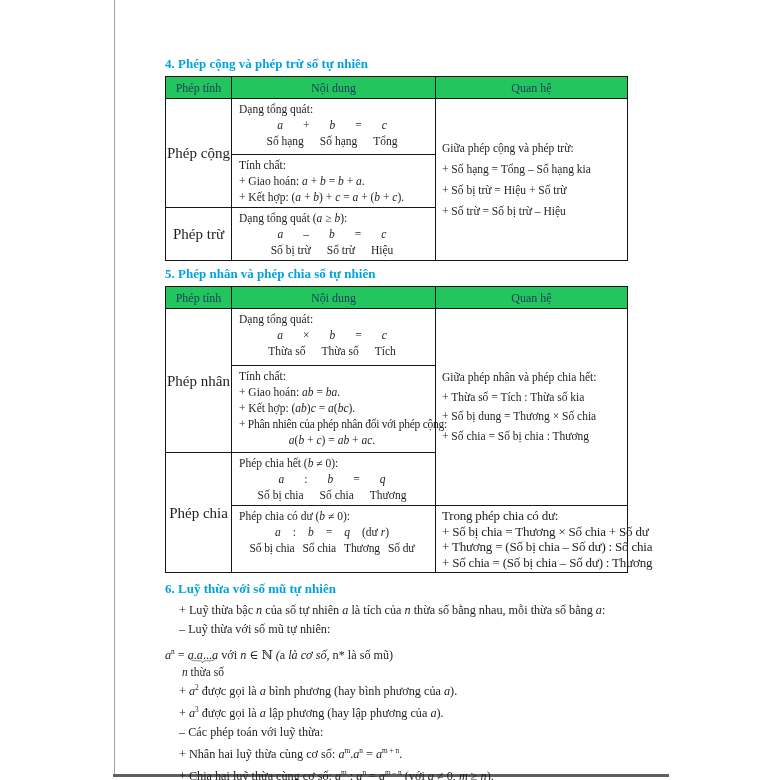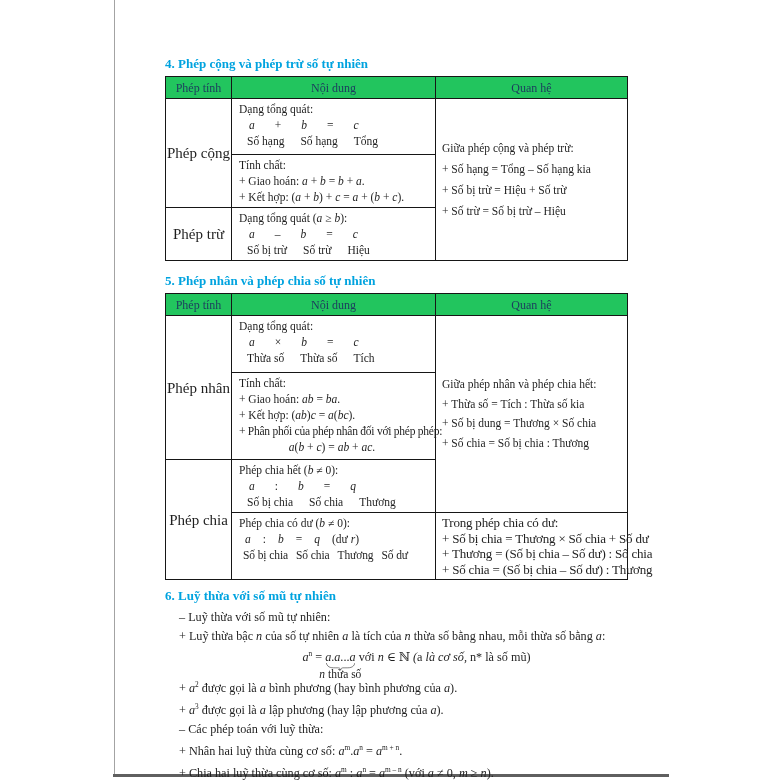--- a/index.html
+++ b/index.html
@@ -4,48 +4,48 @@
 <style>
   html,body{margin:0;padding:0}
   body{width:780px;height:780px;background:#ffffff;color:#1e1e1e;
        font-family:"Liberation Serif","DejaVu Serif","DejaVu Sans",serif}
   .photo{position:relative;width:780px;height:780px;overflow:hidden;background:#fff}
   .edge-left{position:absolute;left:114px;top:0;width:1px;height:775px;background:#a3a3a3}
   .edge-bottom{position:absolute;left:113px;top:774px;width:556px;height:3px;background:#5f5f5f}
   .content{position:absolute;left:165px;top:56px;width:503px}
 
   .sec-title{color:#00a3df;font-weight:700;font-size:13px;line-height:16px;margin-bottom:4px}
-  .mt5{margin-top:12px}.mt8{margin-top:8px}
+  .mt5{margin-top:5px}.mt8{margin-top:8px}
 
   table.optable{border-collapse:collapse;table-layout:fixed;width:462px;font-size:11.5px;line-height:16px}
   .optable th,.optable td{border:1.6px solid #161616}
   .optable th{background:#22c55e;color:#1d3b5e;font-weight:400;font-size:12px;height:19px;text-align:center}
   td.op{text-align:center;vertical-align:middle;font-size:15px}
   td.nd{vertical-align:top;padding:2px 10px 2px 7px}
   td.qh{vertical-align:middle;padding:2px 4px 2px 6px}
   .h51{height:51px}.h47{height:47px}.h48{height:48px}
   .h52{height:52px}.h82{height:82px}.h46{height:46px}.h59{height:59px}
   .cap{line-height:16px}
   .ln{line-height:16px}
   .qh-a .ln{line-height:21px}
   .qh-b .ln{line-height:19.5px}
   .qh-c{padding:2px 2px 2px 5px}
   .qh-c .ln{line-height:15.5px;font-size:13px;letter-spacing:-0.2px;white-space:nowrap}
   .tight{letter-spacing:-0.25px;white-space:nowrap}
   .center{text-align:center}
-  .fterms,.flabels{white-space:nowrap;line-height:16px}
+  .fterms,.flabels{text-align:center;white-space:nowrap;line-height:16px}
   .fterms span{margin:0 10px}
   .flabels span{margin:16px 8px}
   .fterms.rem span{margin:0 6px}
   .flabels.rem span{margin:0 4px;letter-spacing:-0.1px}
   sup{font-size:0.6em}
   i{font-style:italic}
 
   .sec6-line{margin-left:14px;line-height:18px;margin-bottom:1px;font-size:12.2px}
-  .pow-line{text-align:center;line-height:16px;margin-bottom:11px;font-size:12.2px}
+  .pow-line{line-height:26px;margin-bottom:11px;font-size:12.2px}
   .ubrace-wrap{position:relative;display:inline-block}
   .ubrace-svg{position:absolute;left:2%;top:14px;width:96%;height:7px}
   .ubrace-label{position:absolute;top:17px;left:50%;transform:translateX(-50%);white-space:nowrap;font-size:11.5px}
 </style>
 </head>
 <body>
 
 <div class="photo">
   <div class="edge-left"></div>
   <div class="edge-bottom"></div>
@@ -136,21 +136,21 @@
             <div class="ln">+ Thừa số = Tích : Thừa số kia</div>
             <div class="ln">+ Số bị dung = Thương × Số chia</div>
             <div class="ln">+ Số chia = Số bị chia : Thương</div>
           </td>
         </tr>
         <tr>
           <td class="nd h82">
             <div class="cap">Tính chất:</div>
             <div class="ln">+ Giao hoán: <i>ab</i> = <i>ba</i>.</div>
             <div class="ln">+ Kết hợp: (<i>ab</i>)<i>c</i> = <i>a</i>(<i>bc</i>).</div>
-            <div class="ln tight">+ Phân phối của phép nhân đối với phép phép:</div>
+            <div class="ln tight">+ Phân nhiên của phép nhân đối với phép cộng:</div>
             <div class="ln center"><i>a</i>(<i>b</i> + <i>c</i>) = <i>ab</i> + <i>ac</i>.</div>
           </td>
         </tr>
         <tr>
           <td class="op" rowspan="2">Phép chia</td>
           <td class="nd h46">
             <div class="cap">Phép chia hết (<i>b</i> ≠ 0):</div>
             <div class="fterms">
               <span><i>a</i></span><span>:</span><span><i>b</i></span><span>=</span><span><i>q</i></span>
             </div>
@@ -174,22 +174,22 @@
             <div class="ln">+ Số bị chia = Thương × Số chia + Số dư</div>
             <div class="ln">+ Thương = (Số bị chia – Số dư) : Số chia</div>
             <div class="ln">+ Số chia = (Số bị chia – Số dư) : Thương</div>
           </td>
         </tr>
       </tbody>
     </table>
 
     <div class="sec-title mt8">6. Luỹ thừa với số mũ tự nhiên</div>
 
+    <div class="sec6-line">+ Luỹ thừa bậc <i>n</i> của số tự nhiên <i>a</i> là tích của <i>n</i> thừa số bằng nhau, mỗi thừa số bằng <i>a</i>:</div>
     <div class="sec6-line">– Luỹ thừa với số mũ tự nhiên:</div>
-    <div class="sec6-line">+ Luỹ thừa bậc <i>n</i> của số tự nhiên <i>a</i> là tích của <i>n</i> thừa số bằng nhau, mỗi thừa số bằng <i>a</i>:</div>
 
     <div class="pow-line"><span><i>a</i><sup>n</sup> = </span><span class="ubrace-wrap"><span><i>a</i>.<i>a</i>...<i>a</i></span><svg class="ubrace-svg" viewBox="0 0 100 8" preserveAspectRatio="none">
             <path d="M1,0 C6,6 20,5.5 38,5.5 C45,5.5 48,5.5 50,8 C52,5.5 55,5.5 62,5.5 C80,5.5 94,6 99,0" fill="none" stroke="#2a2a2a" stroke-width="1"></path>
           </svg><span class="ubrace-label"><i>n</i> thừa số</span></span><span> với <i>n</i> ∈ ℕ<sup><i></i></sup><i> (</i>a<i> là cơ số, </i>n* là số mũ)</span></div>
 
     <div class="sec6-line">+ <i>a</i><sup>2</sup> được gọi là <i>a</i> bình phương (hay bình phương của <i>a</i>).</div>
     <div class="sec6-line">+ <i>a</i><sup>3</sup> được gọi là <i>a</i> lập phương (hay lập phương của <i>a</i>).</div>
     <div class="sec6-line">– Các phép toán với luỹ thừa:</div>
     <div class="sec6-line">+ Nhân hai luỹ thừa cùng cơ số: <i>a</i><sup>m</sup>.<i>a</i><sup>n</sup> = <i>a</i><sup>m + n</sup>.</div>
     <div class="sec6-line">+ Chia hai luỹ thừa cùng cơ số: <i>a</i><sup>m</sup> : <i>a</i><sup>n</sup> = <i>a</i><sup>m – n</sup> (với <i>a</i> ≠ 0, <i>m</i> ≥ <i>n</i>).</div>

